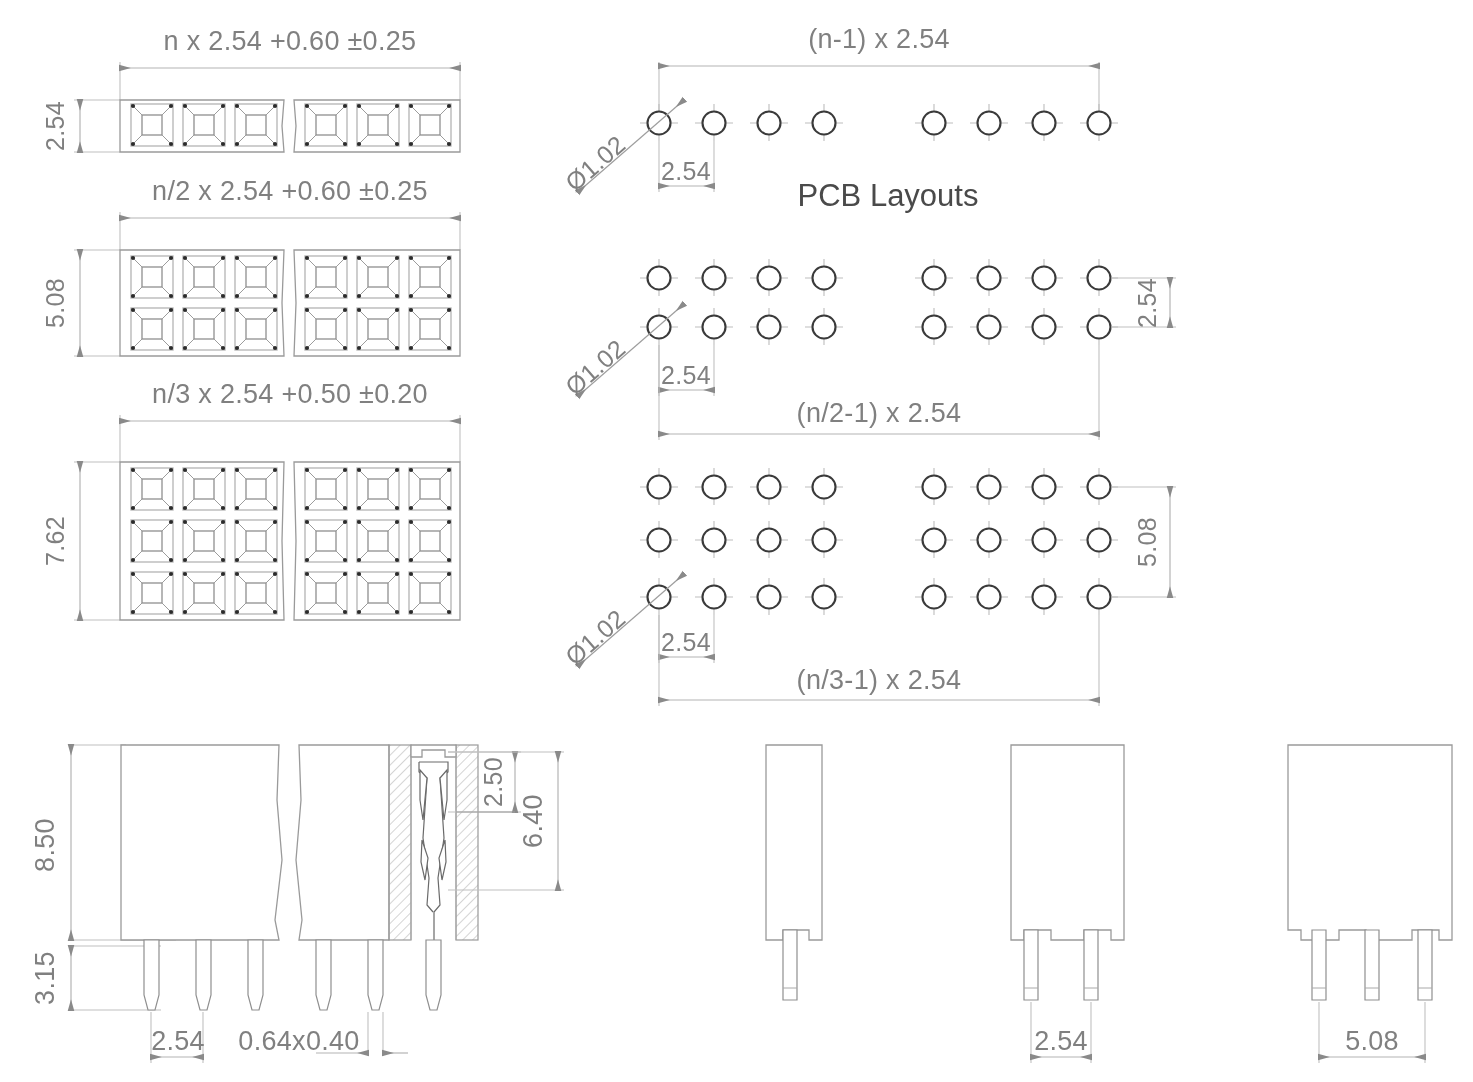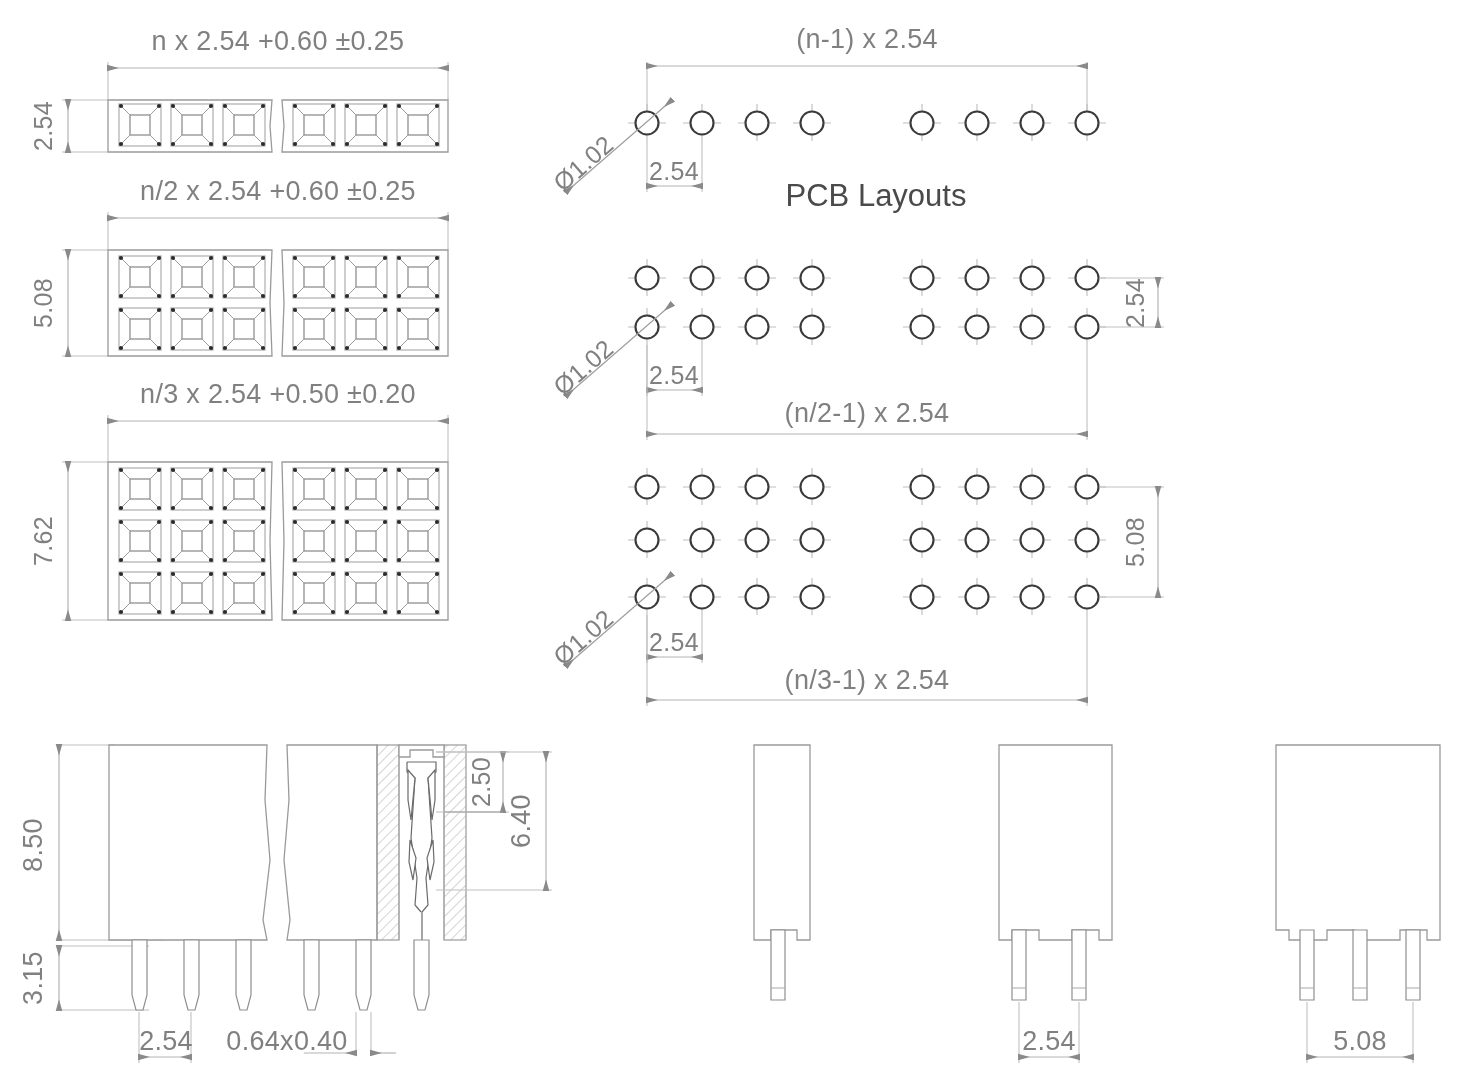--- a/index.html
+++ b/index.html
@@ -4,21 +4,21 @@
 <title>Connector Technical Drawing</title>
 <style>
   html,body{margin:0;padding:0;background:#ffffff;}
   body{
     width:1473px;height:1082px;
     font-family:"Liberation Sans","DejaVu Sans",sans-serif;
     color:#6e6e6e;
     overflow:hidden;
     position:relative;
   }
-  #sheet{position:absolute;left:4px;top:0;width:1334px;height:1082px;}
+  #sheet{position:absolute;left:16px;top:0;width:1334px;height:1082px;}
   svg{display:block;}
   .dimtxt{
     font-family:"Liberation Sans","DejaVu Sans",sans-serif;
     fill:#808080;
     font-size:25px;
     letter-spacing:0.3px;
   }
   .dimtxt.big{font-size:27px;}
   .title{
     font-family:"Liberation Sans","DejaVu Sans",sans-serif;

